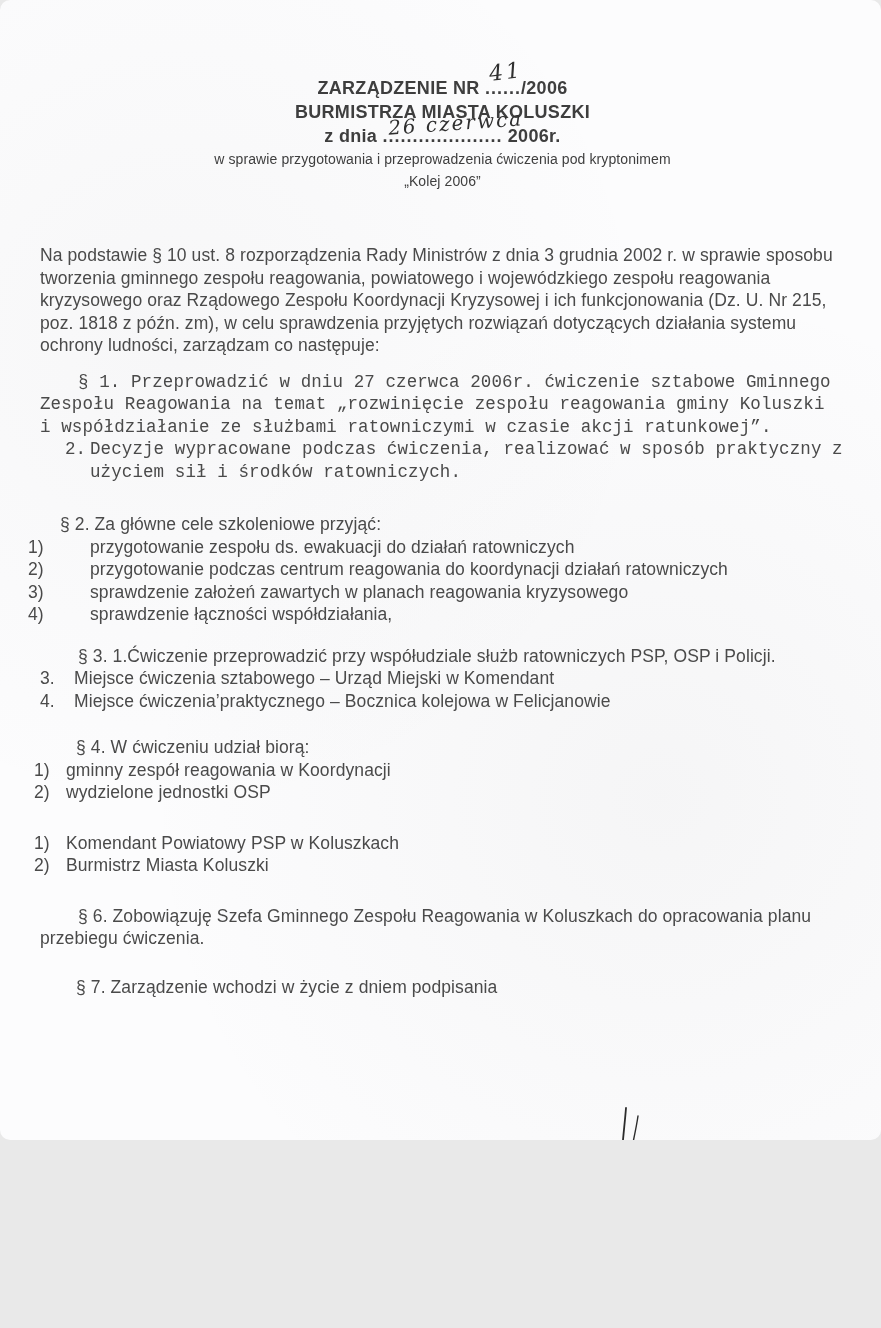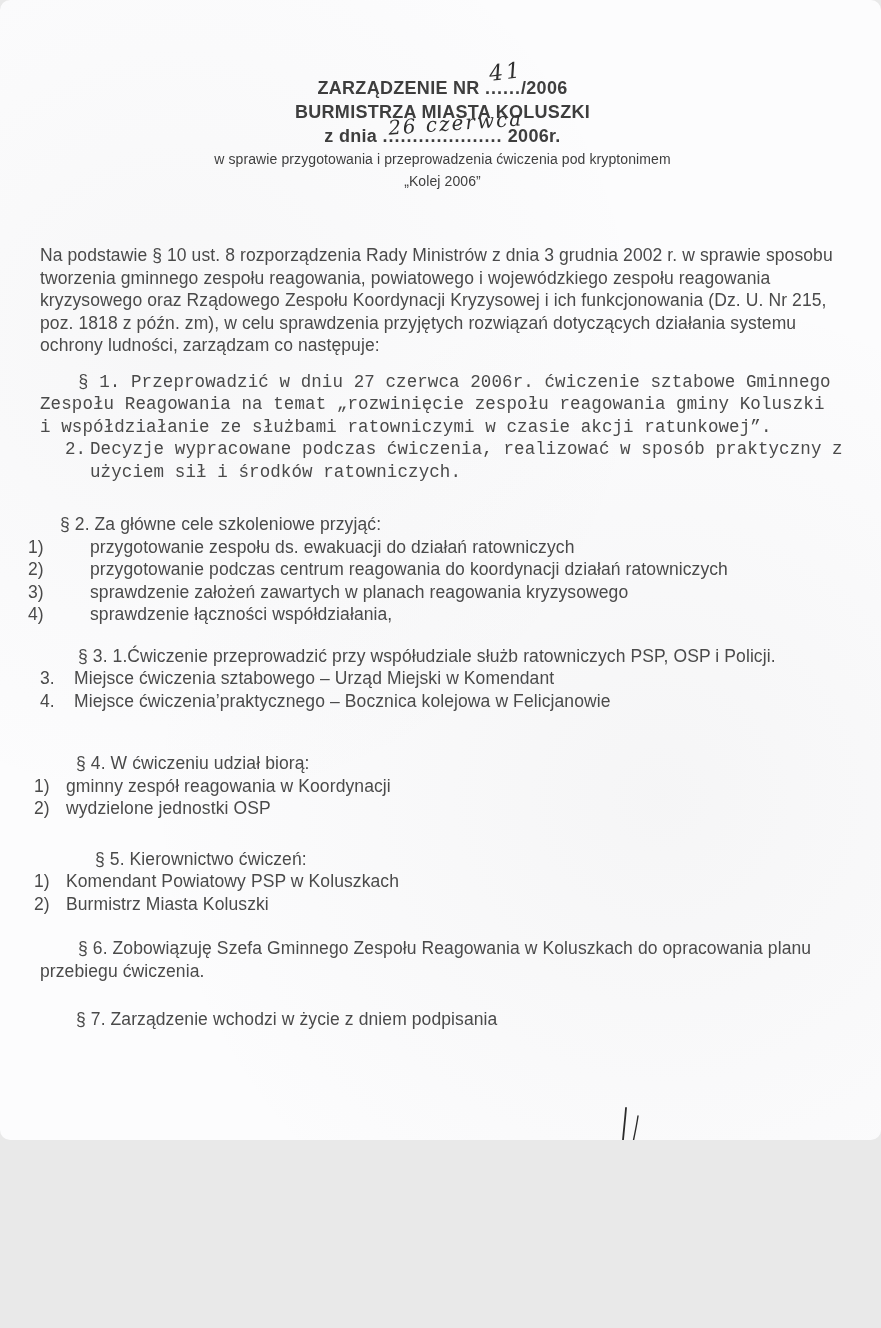--- a/index.html
+++ b/index.html
@@ -56,23 +56,23 @@
   .list-s2 .li { grid-template-columns: 62px 1fr; }
   .list-s3 { margin-left: 0; }
   .list-s3 .li { grid-template-columns: 34px 1fr; }
   .list-s45 { margin-left: -6px; }
   .list-s45 .li { grid-template-columns: 32px 1fr; }
   .item-solo { margin-left: 25px; display: grid; grid-template-columns: 25px 1fr; }
 
   .mt-s1 { margin-top: 14px; font-family: Liberation Mono, monospace; }
   .mt-s2 { margin-top: 30px; }
   .mt-s3 { margin-top: 19px; }
-  .mt-s4 { margin-top: 40px; }
+  .mt-s4 { margin-top: 24px; }
   .mt-s5 { margin-top: 28px; }
-  .mt-s6 { margin-top: 22px; }
+  .mt-s6 { margin-top: 28px; }
   .mt-s7 { margin-top: 26px; }
 
   
   .sig { position: absolute; left: 498px; top: 1152px; width: 300px; }
   .sig-stamp {
     font-family: "DejaVu Serif", serif;
     font-weight: bold;
     font-size: 21px;
     letter-spacing: 10px;
     color: #1e1e1e;
@@ -159,21 +159,20 @@
             <span class="txt">gminny zespół reagowania w Koordynacji</span>
           </div>
         <div class="li">
             <span class="marker">2)</span>
             <span class="txt">wydzielone jednostki OSP</span>
           </div>
       </div>
     </div>
 
     <div class="mt-s5">
-      <p class="sec-p ind55">§ 5. Kierownictwo ćwiczeń:</p>
       <div class="list-s45">
         <div class="li">
             <span class="marker">1)</span>
             <span class="txt">Komendant Powiatowy PSP w Koluszkach</span>
           </div>
         <div class="li">
             <span class="marker">2)</span>
             <span class="txt">Burmistrz Miasta Koluszki</span>
           </div>
       </div>

